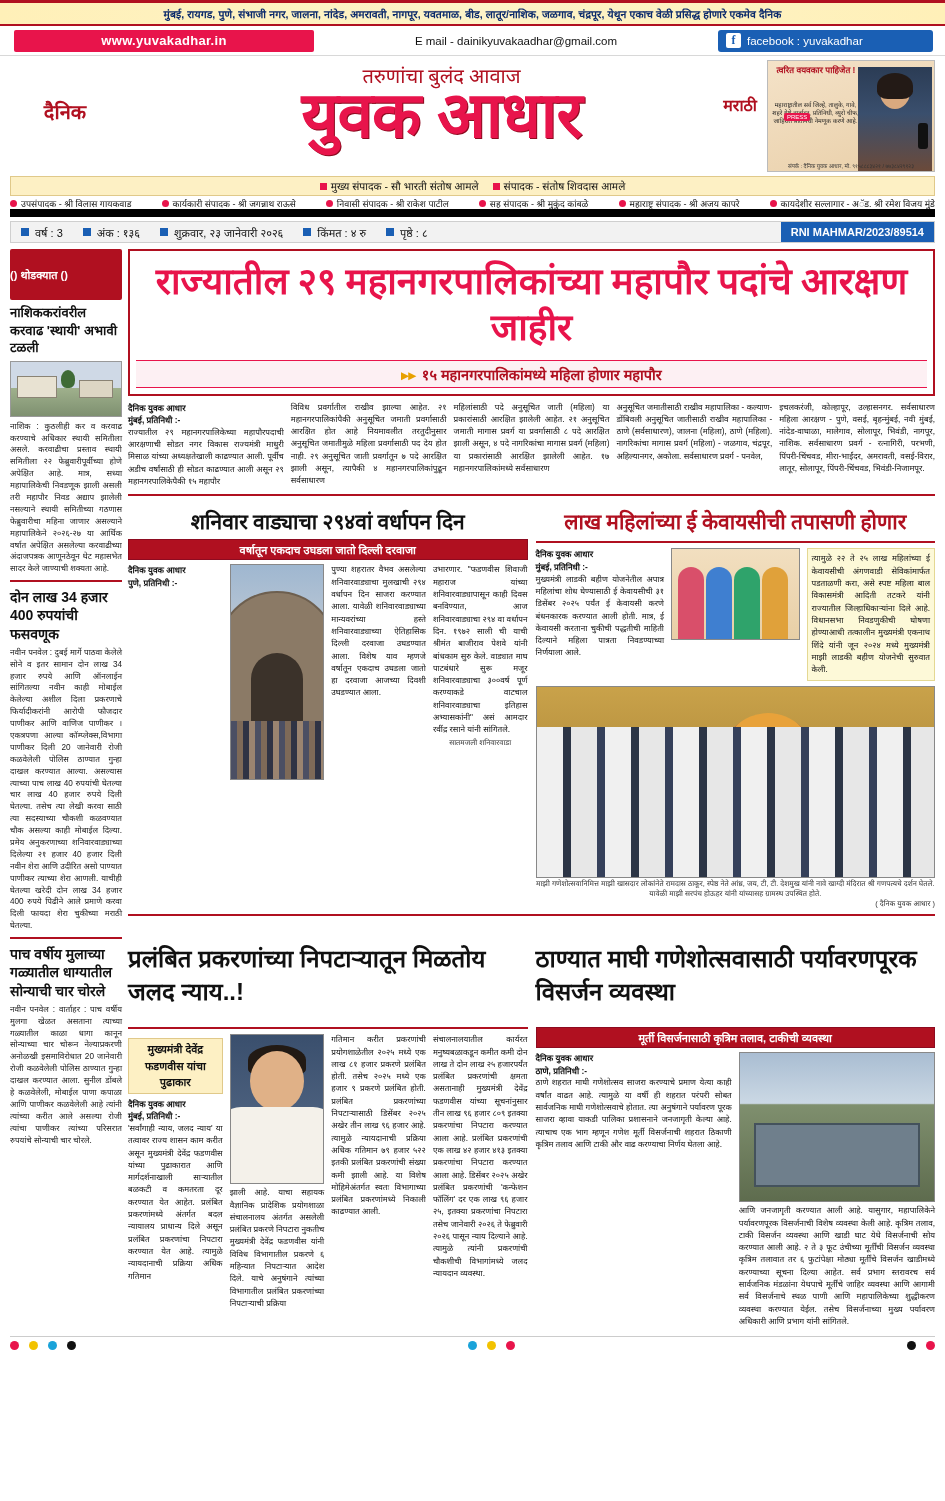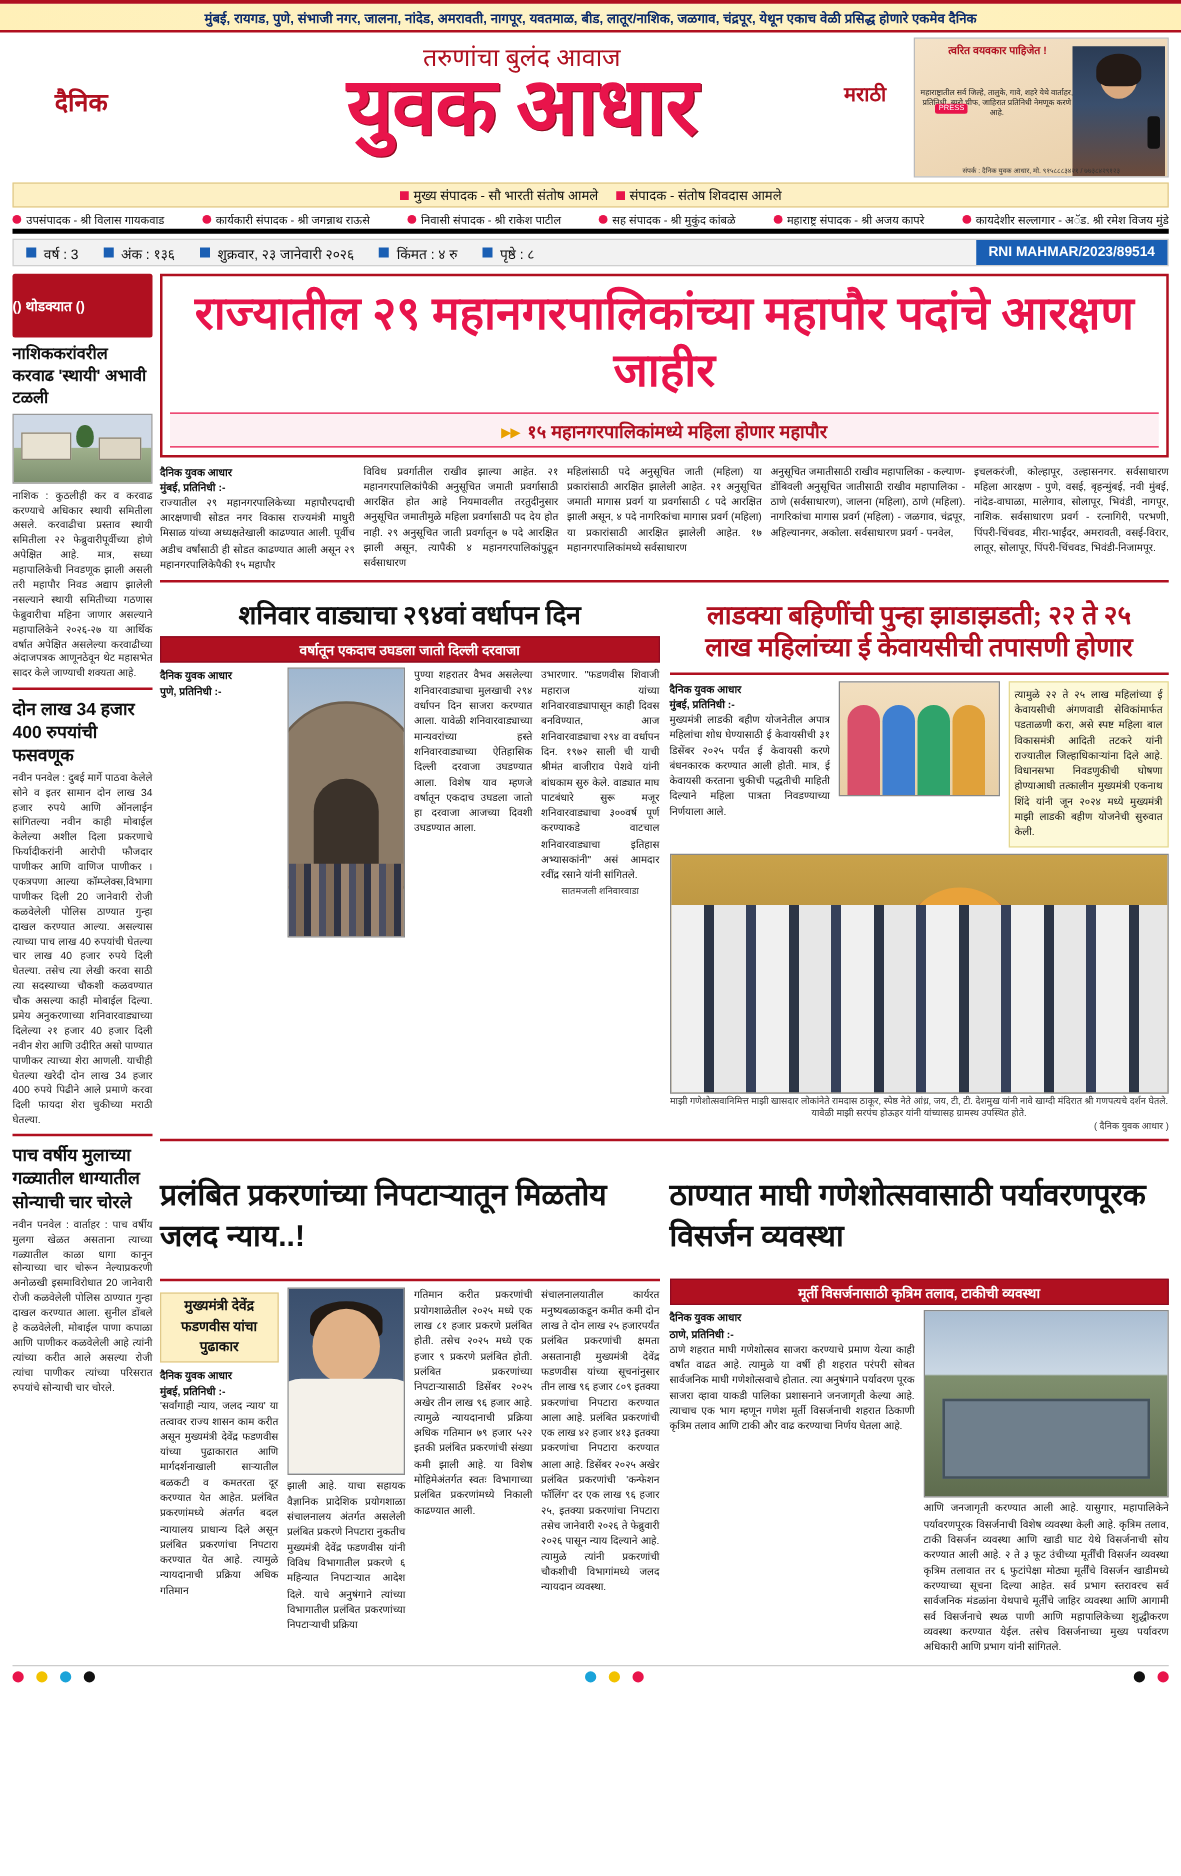--- a/index.html
+++ b/index.html
@@ -72,21 +72,21 @@
     font-family: Liberation Sans, sans-serif;
     letter-spacing: -1px; margin-top: -4px;
     text-shadow: 1px 1px 0 #8d0b20;
   }
   .mh-marathi {
     position: absolute; right: 6px; top: 34px;
     color: #b01020; font-size: 16px; font-weight: bold;
     font-family: "Liberation Serif", serif;
   }
   .mh-right {
-    width: 204px; height: 112px; margin-left: 16px;
+    width: 168px; height: 112px; margin-left: 4px;
     border: 1px solid #bbb; position: relative; overflow: hidden;
     background: linear-gradient(160deg,#f4e2c8,#e9cfa8);
   }
   .ad-headline {
     position: absolute; top: 4px; left: 4px; right: 74px;
     font-size: 8.5px; color: #b01020; font-weight: bold; line-height: 1.25;
     text-align: center;
   }
   .ad-mid {
     position: absolute; top: 40px; left: 3px; right: 74px;
@@ -126,21 +126,21 @@
   .editorbar {
     margin: 2px 10px 0 10px; height: 20px;
     background: #fdf0c4; border: 1px solid #e0c98a;
     display: flex; align-items: center; justify-content: center;
     gap: 14px; font-size: 10.5px; color: #111;
   }
   .editorbar .sq { width: 7px; height: 7px; background: #e8144b; display: inline-block; margin-right: 4px; }
   .editorbar2 {
     margin: 3px 10px 0 10px; height: 18px;
     display: flex; align-items: center; justify-content: space-between;
-    font-size: 9px; color: #111; border-bottom: 4px solid #000000;
+    font-size: 9px; color: #111; border-bottom: 8px solid #000000;
     padding-bottom: 2px;
   }
   .editorbar2 .it { display: flex; align-items: center; }
   .editorbar2 .dot {
     width: 7px; height: 7px; border-radius: 50%; background: #e8144b;
     display: inline-block; margin-right: 4px;
   }
 
   
   .issuebar {
@@ -312,20 +312,28 @@
 </style>
 </head>
 <body>
 
 <div class="page">
 
   <div class="topstrip">
     <span class="txt">मुंबई, रायगड, पुणे, संभाजी नगर, जालना, नांदेड, अमरावती, नागपूर, यवतमाळ, बीड, लातूर/नाशिक, जळगाव, चंद्रपूर, येथून एकाच वेळी प्रसिद्ध होणारे एकमेव दैनिक</span>
   </div>
 
+  <div class="webbar">
+    <div class="site">www.yuvakadhar.in</div>
+    <div class="mail">E mail - dainikyuvakaadhar@gmail.com</div>
+    <div class="fb">
+      <span class="fb-glyph">f</span>
+      <span>facebook : yuvakadhar</span>
+    </div>
+  </div>
 
   <div class="masthead">
     <div class="mh-left">
       <div class="dainik">दैनिक</div>
     </div>
     <div class="mh-center">
       <div class="mh-tag">तरुणांचा बुलंद आवाज</div>
       <div class="mh-title">युवक आधार</div>
       <div class="mh-marathi">मराठी</div>
     </div>
@@ -468,21 +476,20 @@
               <div class="c">
                 <div>उभारणार. "फडणवीस शिवाजी महाराज यांच्या शनिवारवाड्यापासून काही दिवस बनविण्यात, आज शनिवारवाड्याचा २९४ वा वर्धापन दिन. १९७२ साली ची याची श्रीमंत बाजीराव पेशवे यांनी बांधकाम सुरु केले. वाड्यात माघ पाटबंधारे सुरू मजूर शनिवारवाड्याचा ३००वर्ष पूर्ण करण्याकडे वाटचाल शनिवारवाड्याचा इतिहास अभ्यासकांनी" असं आमदार रवींद्र रसाने यांनी सांगितले.</div>
                 <div class="cap">सातमजली शनिवारवाडा</div>
               </div>
             </div>
           </div>
         </div>
 
         <div class="unit">
           <div class="sec">
-            <h2 class="red">लाडक्या बहिणींची पुन्हा झाडाझडती; २२ ते २५</h2>
             <h2 class="red">लाख महिलांच्या ई केवायसीची तपासणी होणार</h2>
             <div class="sec-rule"></div>
             <div class="cols">
               <div class="c">
                 <div class="byline">दैनिक युवक आधार</div>
                 <div class="byline">मुंबई, प्रतिनिधी :-</div>
                 <div>मुख्यमंत्री लाडकी बहीण योजनेतील अपात्र महिलांचा शोध घेण्यासाठी ई केवायसीची ३१ डिसेंबर २०२५ पर्यंत ई केवायसी करणे बंधनकारक करण्यात आली होती. मात्र, ई केवायसी करताना चुकीची पद्धतीची माहिती दिल्याने महिला पात्रता निवडण्याच्या निर्णयाला आले.</div>
               </div>
               <div class="c">
                 <div class="photo women">

